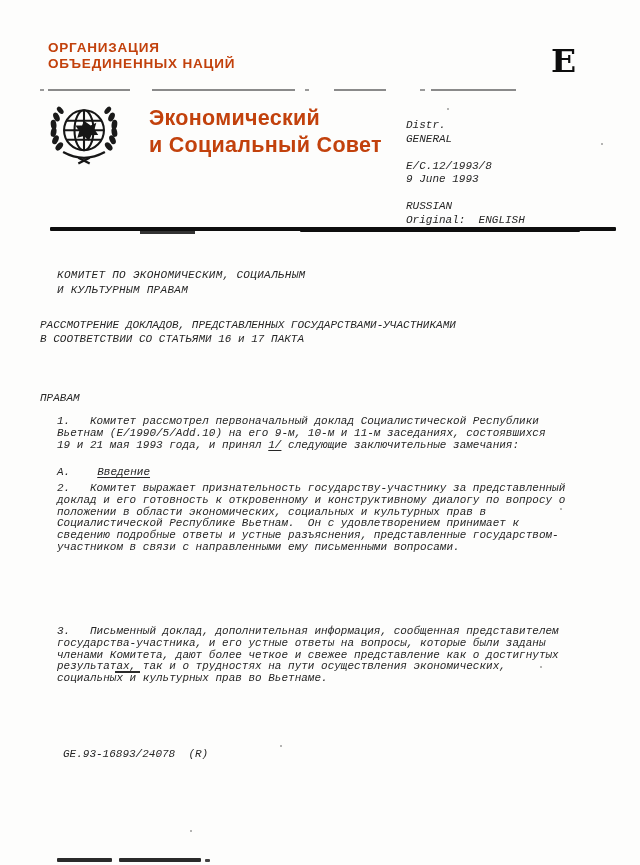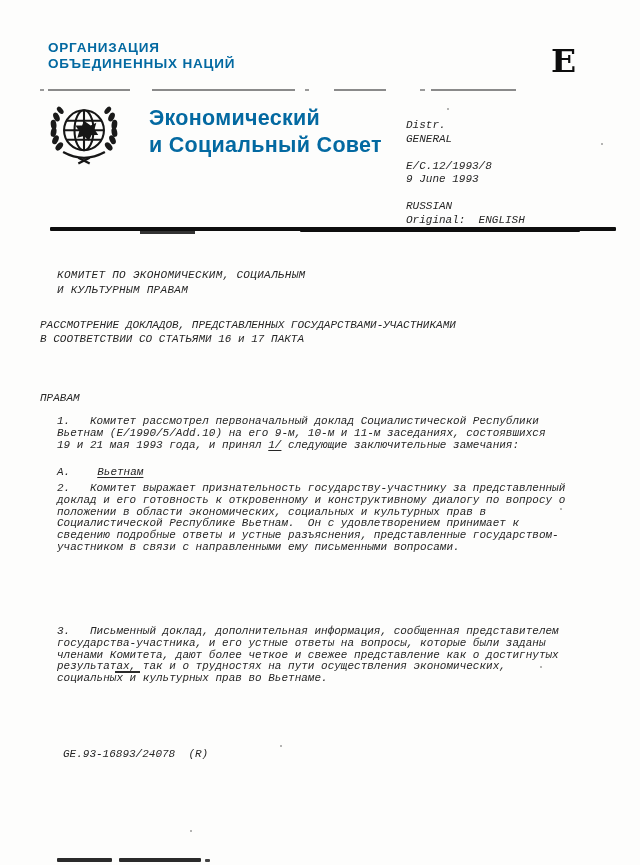--- a/index.html
+++ b/index.html
@@ -11,31 +11,31 @@
   .abs{position:absolute;}
   .mono{
     font-family:"Liberation Mono","DejaVu Sans Mono",monospace;
     font-size:11px;line-height:11.8px;color:#262626;white-space:pre-wrap;font-style:italic;
   }
   .sans{font-family:"Liberation Sans",sans-serif;color:#1b1b1b;}
   .ul{text-decoration:underline;text-underline-offset:2px;}
   .center{}
   .org-name{
     left:48px;top:40px;font-weight:bold;font-size:13.5px;line-height:16px;
-    letter-spacing:0.8px;white-space:pre-wrap;color:#0369a1;
+    letter-spacing:0.8px;white-space:pre-wrap;color:#c2410c;
   }
   .doc-letter{
     left:551px;top:42px;font-family:"DejaVu Serif","Liberation Serif",serif;
     font-weight:bold;font-size:33px;color:#0d0d0d;transform:scaleY(0.95);
   }
   .rule-seg{top:89px;height:2px;background:#8a8a8a;}
   .rule-dot{top:89px;height:2px;background:#9a9a9a;}
   .council-title{
     left:149px;top:105px;font-weight:bold;font-size:21.5px;line-height:27px;
-    letter-spacing:0.3px;white-space:pre-wrap;color:#0369a1;
+    letter-spacing:0.3px;white-space:pre-wrap;color:#c2410c;
   }
   .distр{left:406px;top:119px;line-height:13.5px;}
   .black-bar{background:#0e0e0e;border-radius:1px;}
   .committee{left:57px;top:268px;line-height:15px;letter-spacing:0.3px;}
   .ctr-block{left:40px;width:555px;line-height:14px;}
   .para{left:57px;width:560px;}
   .fn-rule{left:115px;top:671px;width:25px;height:2px;background:#2a2a2a;}
   .footer-ref{left:63px;top:749px;}
   .speck{position:absolute;background:#9b9b9b;border-radius:50%;}
   .smudge{position:absolute;background:#333;}
@@ -113,21 +113,21 @@
 И КУЛЬТУРНЫМ ПРАВАМ</div>
 
   <div class="abs mono ctr-block center" style="top:318px;">РАССМОТРЕНИЕ ДОКЛАДОВ, ПРЕДСТАВЛЕННЫХ ГОСУДАРСТВАМИ-УЧАСТНИКАМИ
 В СООТВЕТСТВИИ СО СТАТЬЯМИ 16 и 17 ПАКТА</div>
   <div class="abs mono ctr-block center" style="top:391px;">ПРАВАМ</div>
 
   <div class="abs mono para" style="top:416px;"><span>1.   Комитет рассмотрел первоначальный доклад Социалистической Республики
 Вьетнам (E/1990/5/Add.10) на его 9-м, 10-м и 11-м заседаниях, состоявшихся
 19 и 21 мая 1993 года, и принял </span><span class="ul">1/</span><span> следующие заключительные замечания:</span></div>
 
-  <div class="abs mono para" style="top:467px;"><span>А.</span><span class="ul" style="margin-left:27px;">Вьетнам</span></div>
+  <div class="abs mono para" style="top:467px;"><span>А.</span><span class="ul" style="margin-left:27px;">Введение</span></div>
 
   <div class="abs mono para" style="top:483px;">2.   Комитет выражает признательность государству-участнику за представленный
 доклад и его готовность к откровенному и конструктивному диалогу по вопросу о
 положении в области экономических, социальных и культурных прав в
 Социалистической Республике Вьетнам.  Он с удовлетворением принимает к
 сведению подробные ответы и устные разъяснения, представленные государством-
 участником в связи с направленными ему письменными вопросами.</div>
   <div class="abs mono para" style="top:578px;margin-top:48px;">3.   Письменный доклад, дополнительная информация, сообщенная представителем
 государства-участника, и его устные ответы на вопросы, которые были заданы
 членами Комитета, дают более четкое и свежее представление как о достигнутых

